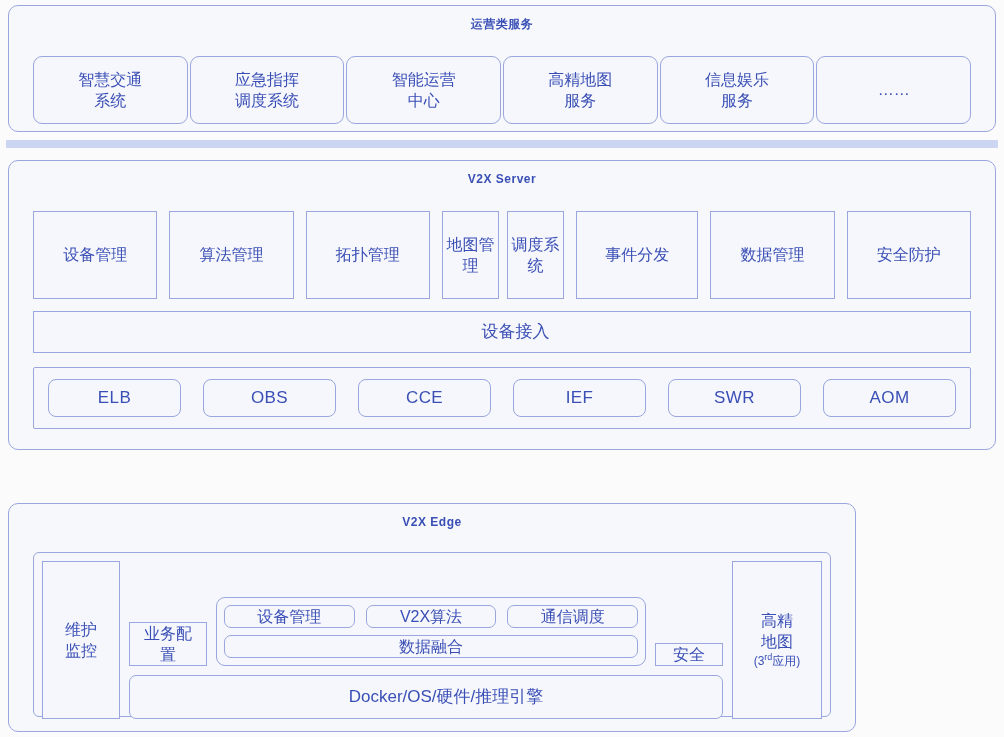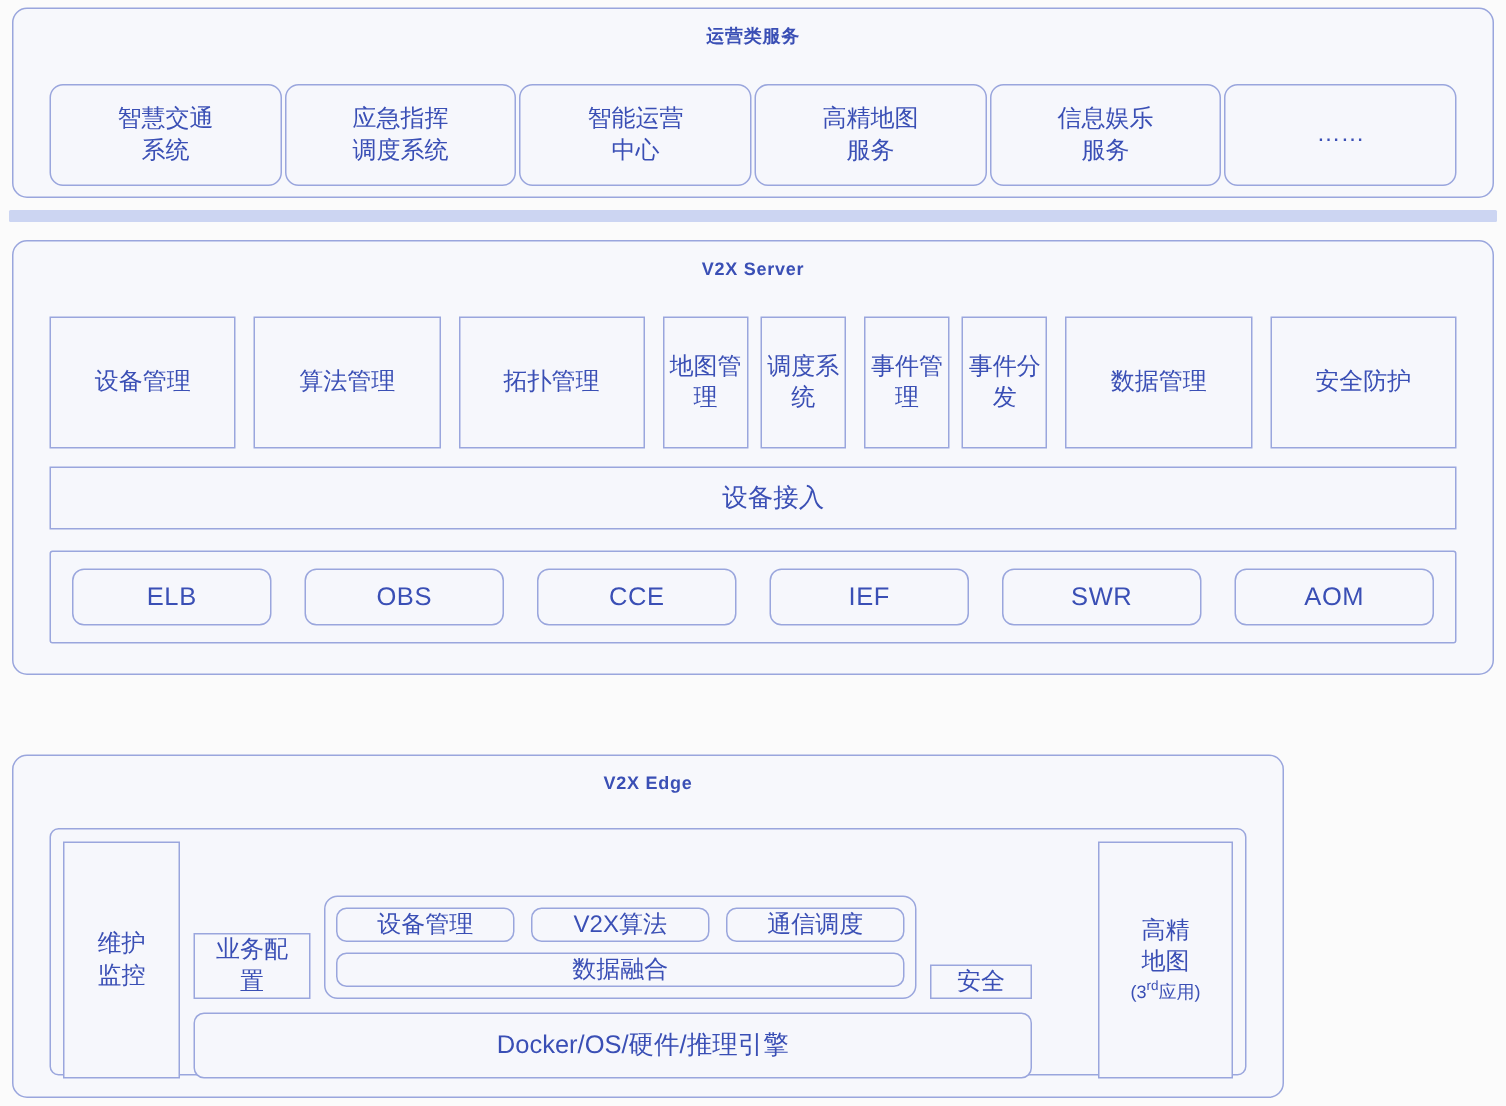--- a/index.html
+++ b/index.html
@@ -211,21 +211,20 @@
     flex: 1 1 auto;
     border-radius: 7px;
     font-size: 17px;
     min-height: 44px;
     padding-left: 40px;
   }
   #edge-col-right {
     display: flex;
     flex-direction: column;
     width: 90px;
-    margin-left: 35px;
   }
   #edge-col-right .box { flex: 1 1 auto; flex-direction: column; }
   .sub-note {
     font-size: 12px;
     line-height: 1.3;
   }
   sup { font-size: 9px; }
 </style>
 </head>
 <body>
@@ -258,21 +257,20 @@
       <div class="box sq mod">设备管理</div>
       <div class="box sq mod">算法管理</div>
       <div class="box sq mod">拓扑管理</div>
 
       <div class="stack">
         <div class="box sq">地图管理</div>
         <div class="box sq">调度系统</div>
       </div>
 
       <div class="stack">
-        <div class="box sq">事件管理</div>
         <div class="box sq">事件分发</div>
       </div>
 
       <div class="box sq mod">数据管理</div>
       <div class="box sq mod">安全防护</div>
     </div>
 
     <div class="box sq" id="server-access">设备接入</div>
 
     <div id="server-cloud-wrap">

